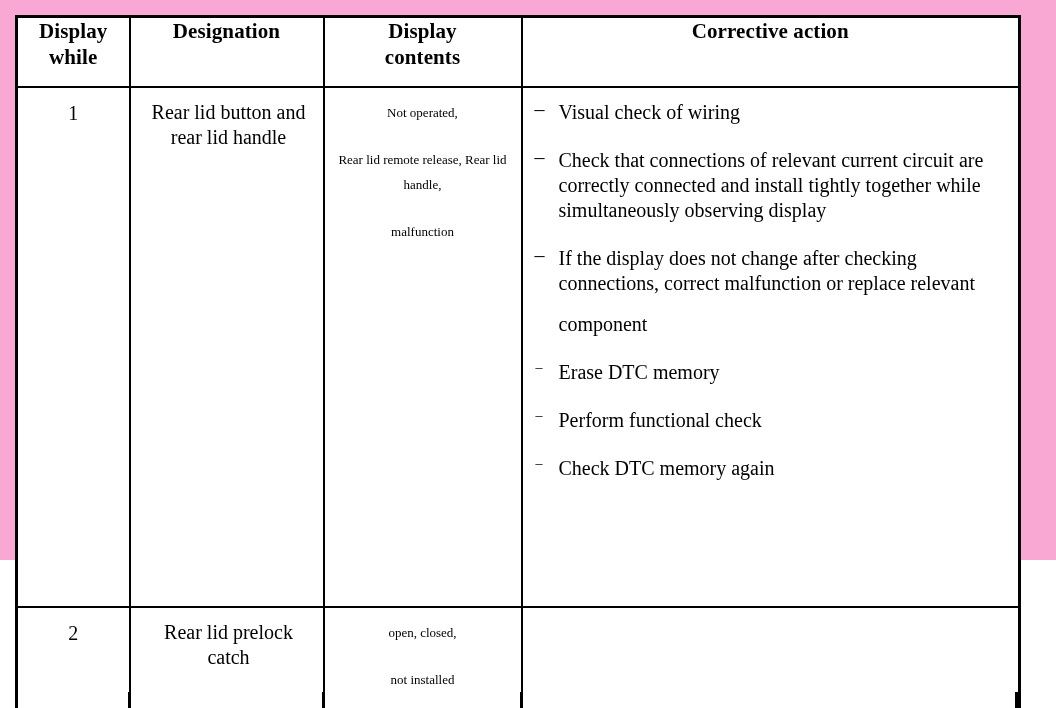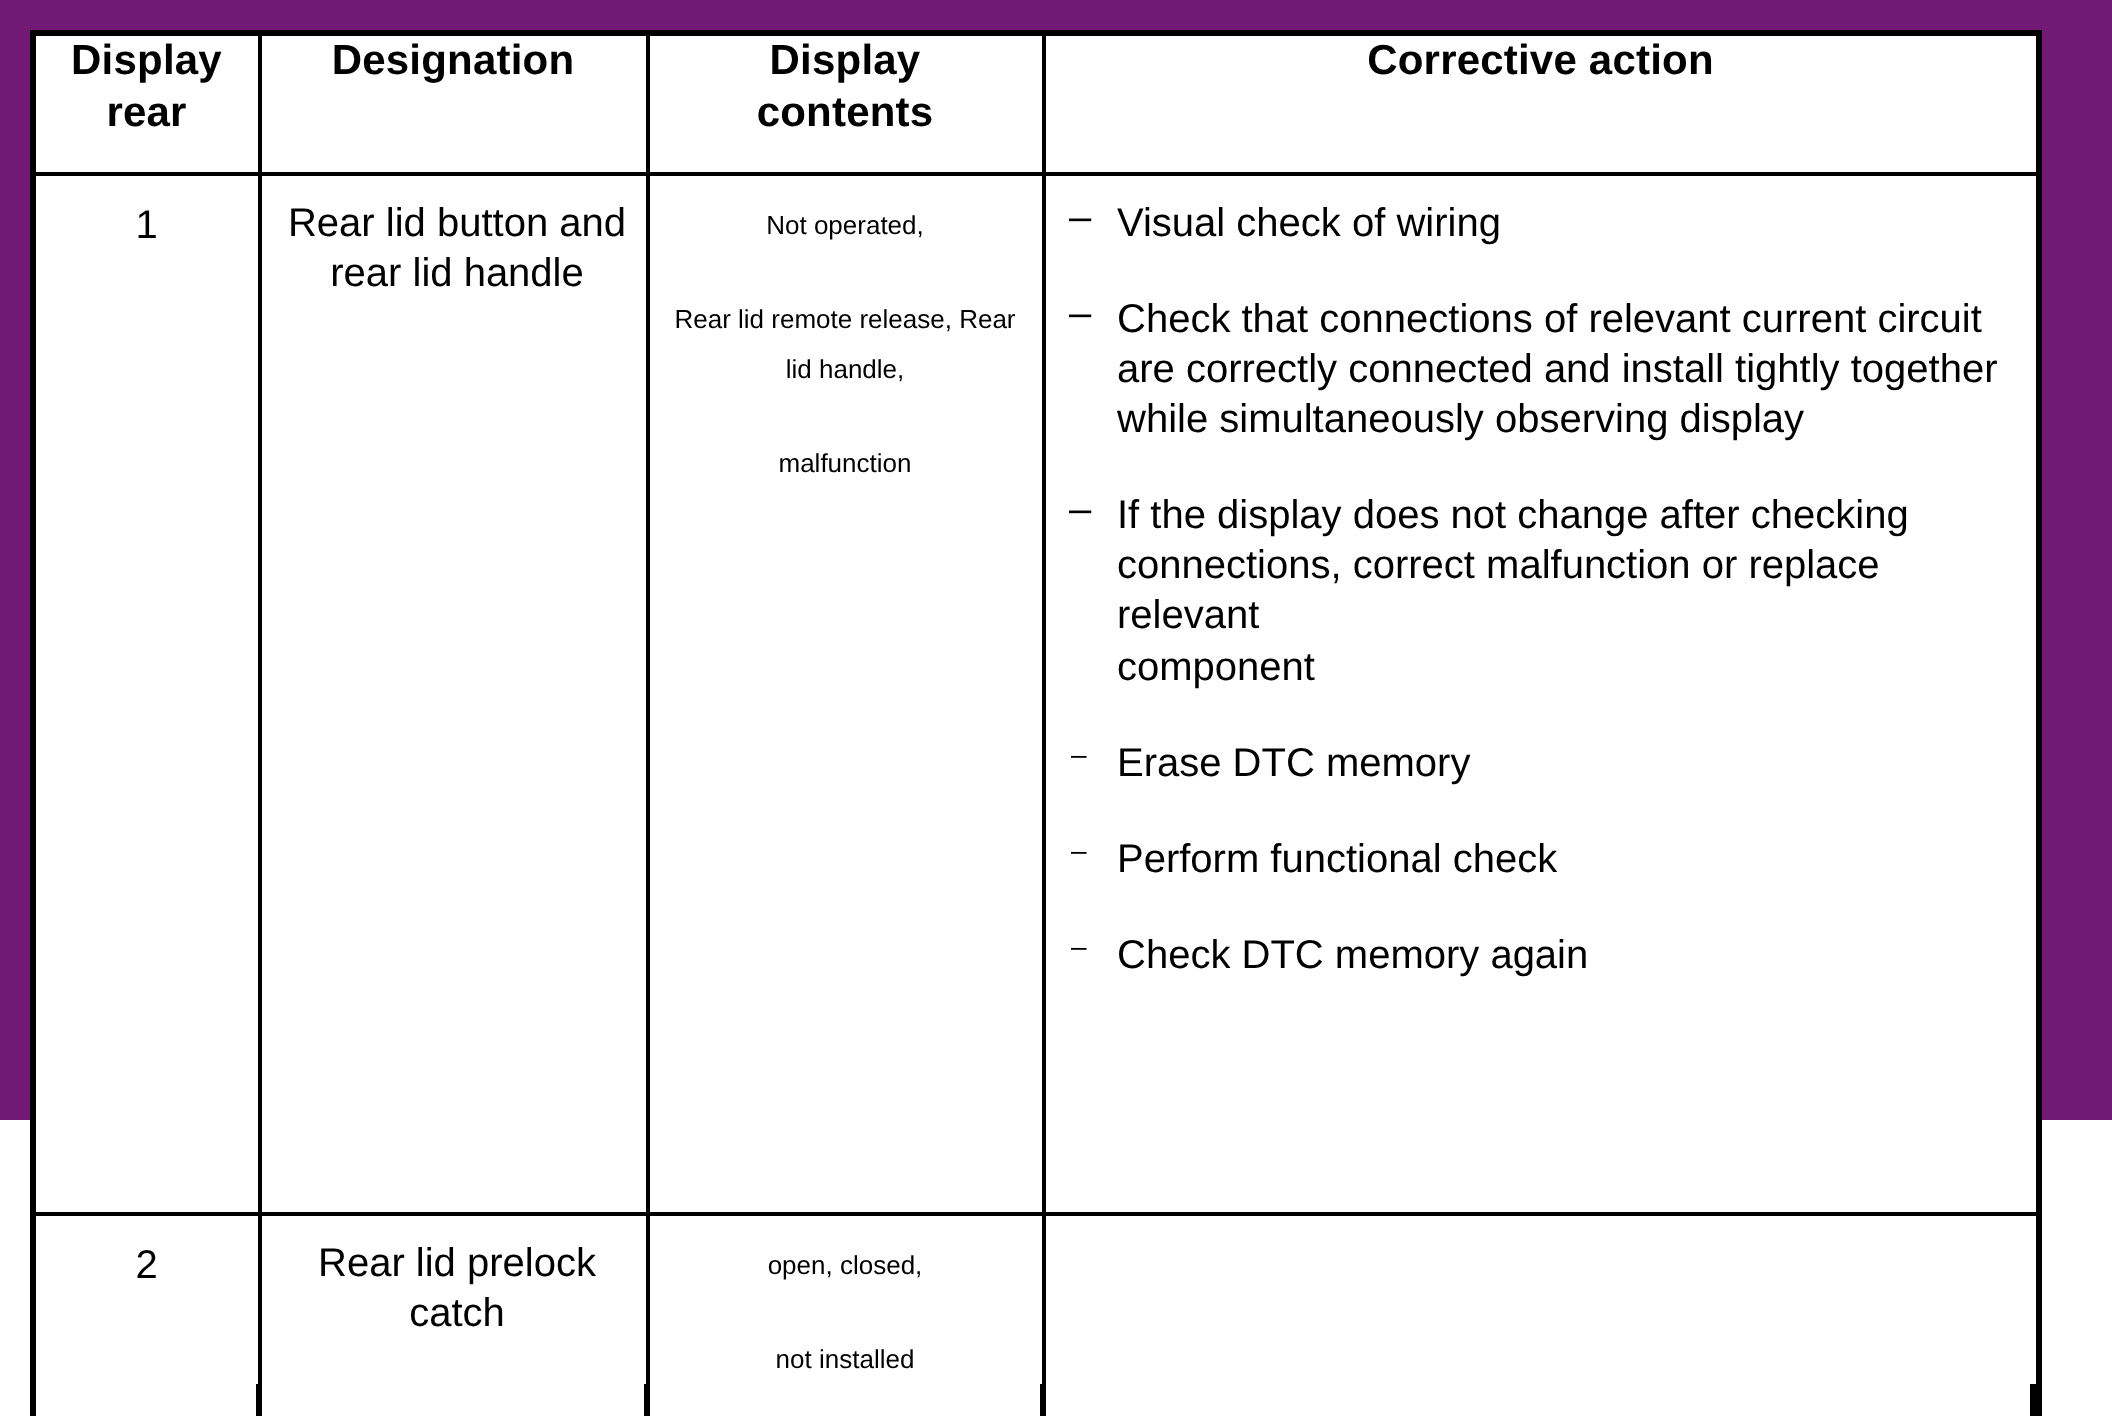--- a/index.html
+++ b/index.html
@@ -12,21 +12,22 @@
     height: 708px;
     overflow: hidden;
     font-family: "Liberation Sans", sans-serif;
     color: #000000;
   }
 
   #page {
     position: relative;
     width: 1056px;
     height: 560px;
-    background: #701a75;
+    background: #f9a8d4;
+    font-family: Liberation Serif, serif;
   }
 
   .dtc-table {
     position: absolute;
     left: 15px;
     top: 15px;
     width: 1003px;
     border-collapse: collapse;
     table-layout: fixed;
     background: #ffffff;
@@ -120,21 +121,21 @@
     line-height: 25px;
   }
   .dash-marker.small {
     font-size: 14px;
     top: -5px;
     left: 3px;
   }
 
   .li-extra {
     display: block;
-    margin-top: 1px;
+    margin-top: 16px;
   }
 
   
   tr.row-1 td { height: 498px; }
   tr.row-2 td { height: 100px; }
 
   
   .partial-row {
     position: absolute;
     left: 15px;
@@ -171,21 +172,21 @@
   <table class="dtc-table">
     <colgroup>
       <col class="c-zone">
       <col class="c-desig">
       <col class="c-disp">
       <col class="c-corr">
     </colgroup>
 
     <thead>
       <tr>
-        <th class="hd-zone"><span class="hdr-l1">Display</span><br><span class="hdr-l2">rear</span></th>
+        <th class="hd-zone"><span class="hdr-l1">Display</span><br><span class="hdr-l2">while</span></th>
         <th class="hd-desig"><span>Designation</span></th>
         <th class="hd-disp"><span class="hdr-l1">Display</span><br><span class="hdr-l2">contents</span></th>
         <th class="hd-corr"><span>Corrective action</span></th>
       </tr>
     </thead>
 
     <tbody>
 
       <tr class="row-1">
         <td class="cell-zone"><span>1</span></td>

